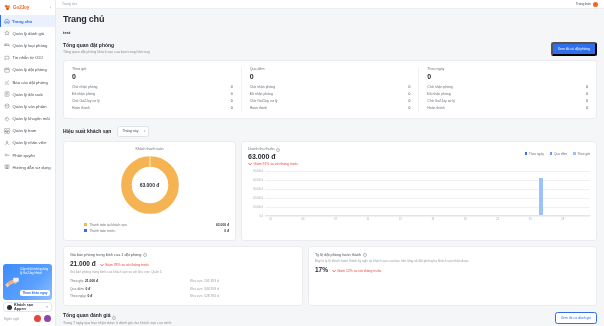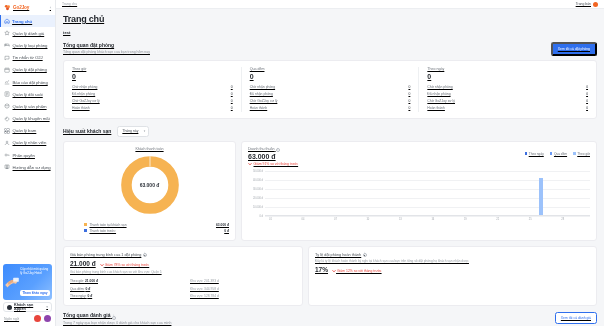--- a/index.html
+++ b/index.html
@@ -2,21 +2,21 @@
 <html><head>
 <meta charset="utf-8">
 <style>
   * { box-sizing: border-box; margin: 0; padding: 0; }
   html, body {
     width: 604px; height: 326px;
     font-family: "Liberation Sans", sans-serif;
     background: #f5f6f8;
     overflow: hidden;
   }
-  .app { display: flex; width: 604px; height: 261px; text-decoration: underline; }
+  .app { display: flex; width: 604px; height: 261px; }
 
   
   .sidebar {
     width: 56px; height: 326px; background: #ffffff;
     border-right: 1px solid #e8eaed;
     display: flex; flex-direction: column; position: relative;
   }
   .brand {
     display: flex; align-items: center; gap: 2px;
     padding: 4px 4px 4px 4px; height: 14px;

